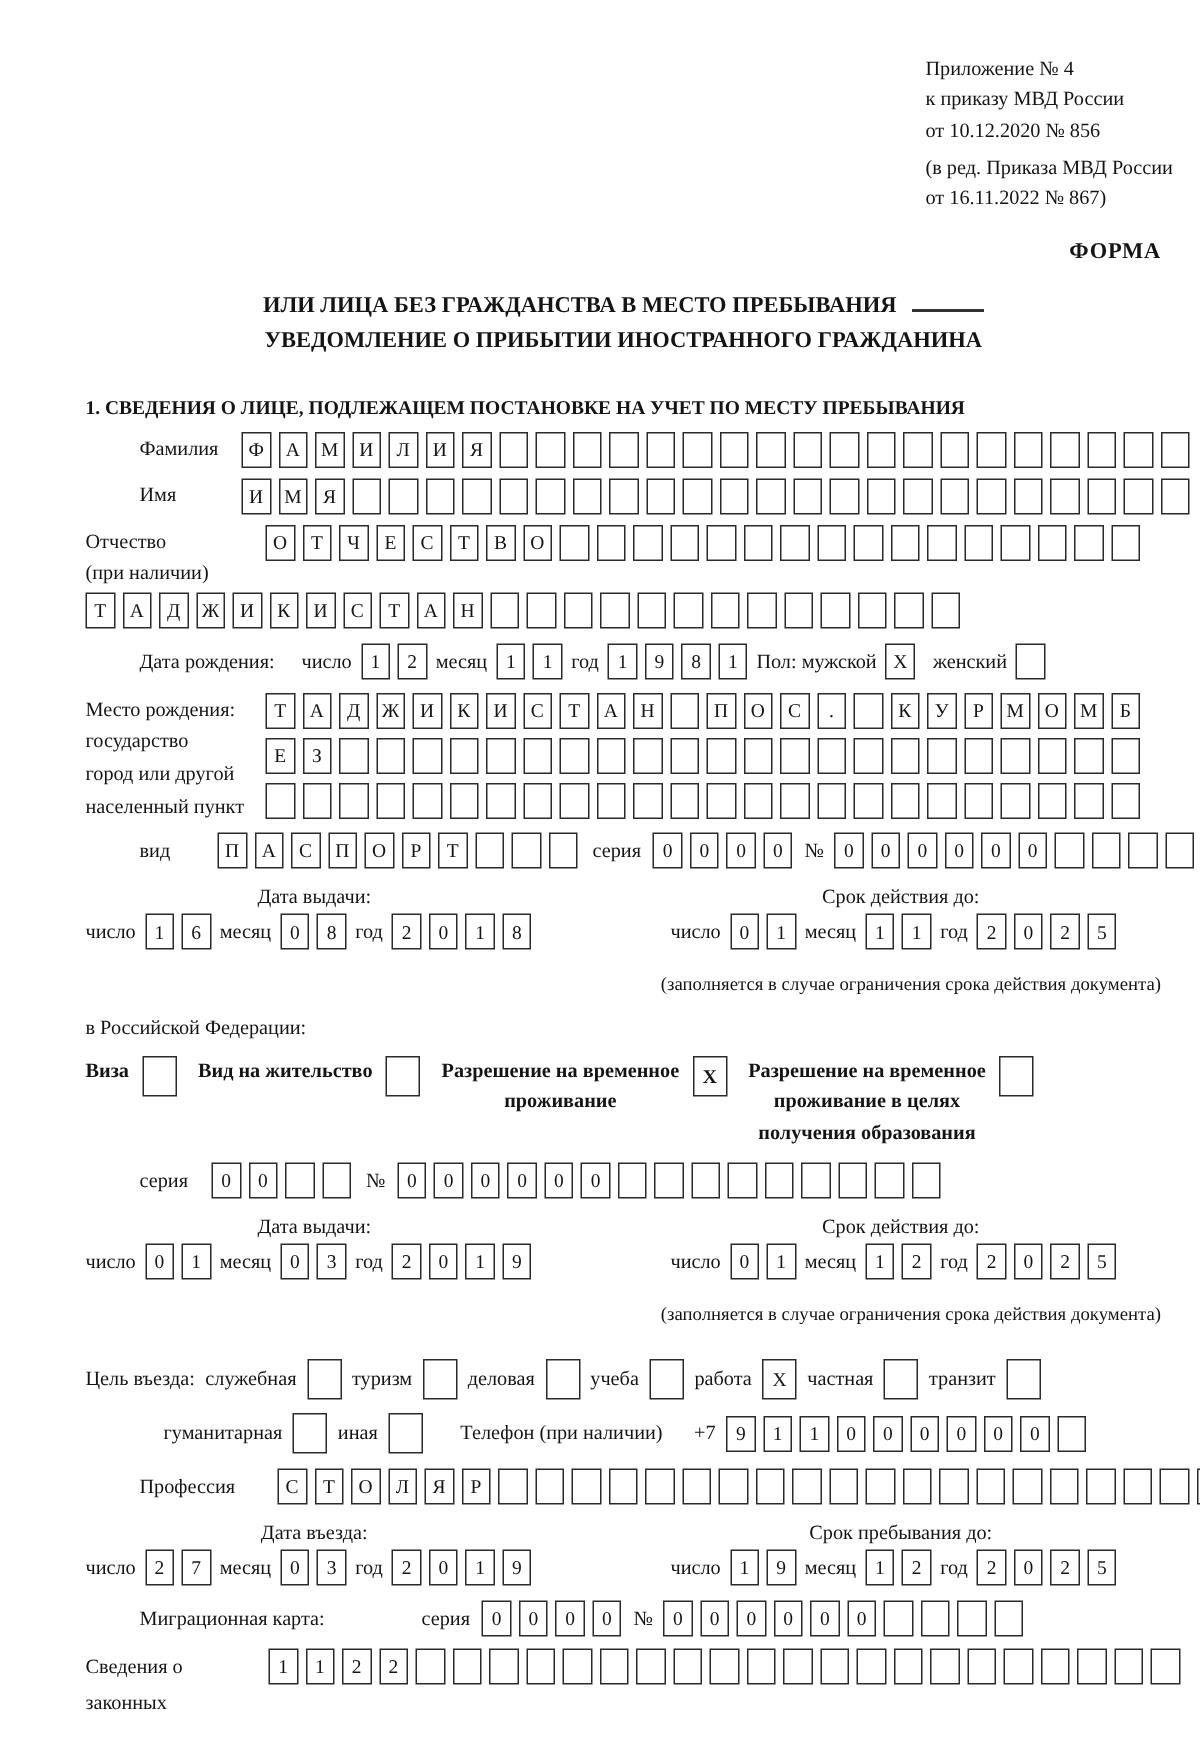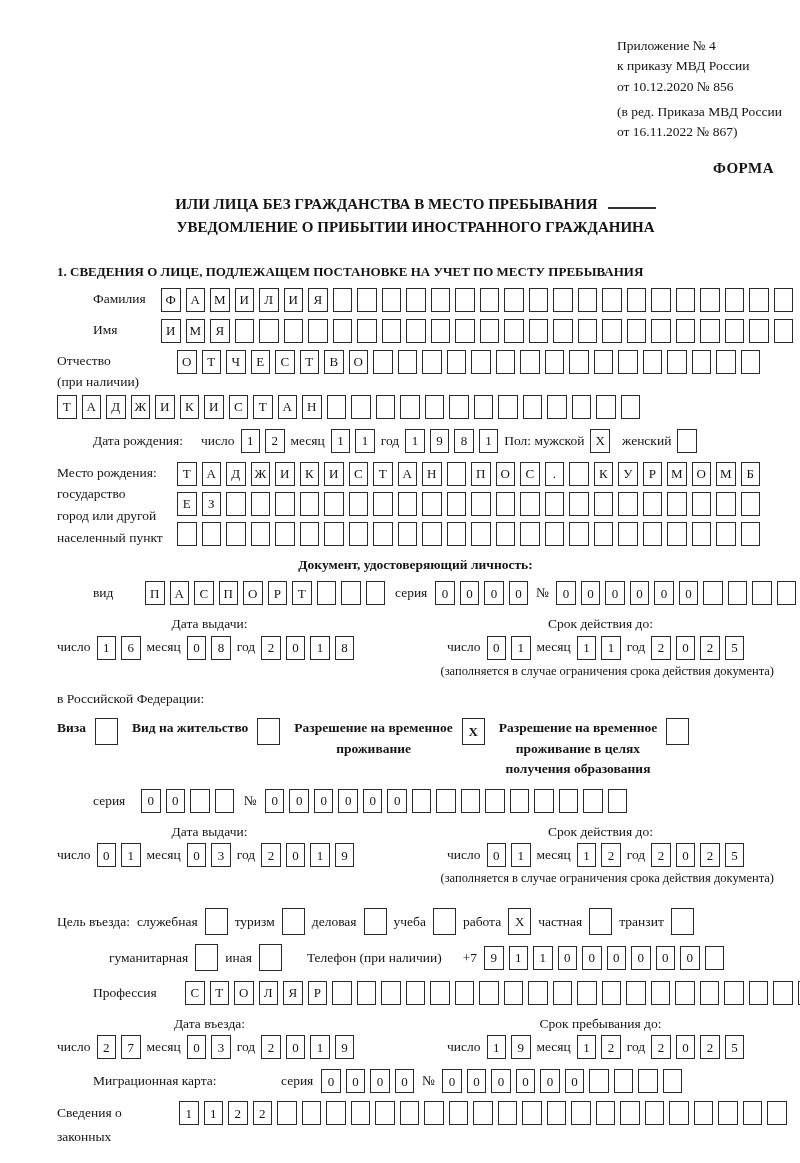--- a/index.html
+++ b/index.html
@@ -39,21 +39,21 @@
   
   .dg { display:flex; align-items:center; white-space:nowrap; }
   .dg .w { margin:0 6px; }
   .dg .w:first-child { margin-left:0; }
   .dgrow { display:flex; margin-top:2px; }
   .dgleft { width:390px; flex:none; }
   .dgright { flex:1; }
   .dghead { display:flex; margin-top:10px; }
   .dghead .h1 { width:390px; flex:none; text-align:center; padding-right:85px; }
   .dghead .h2 { flex:1; text-align:center; padding-right:20px; }
-  .note-r { text-align:right; margin-top:3px; }
+  .note-r { text-align:right; margin-top:15px; }
 
   .center-head { text-align:center; font-weight:bold; margin-top:8px; }
 
   
   .optband { display:flex; align-items:flex-start; gap:10px; margin-top:6px; }
   .opt { display:flex; align-items:flex-start; gap:9px;font-weight:bold; }
   .opt .ol { text-align:center; line-height:1.5; }
   .inlineopts { display:flex; align-items:center; gap:7px; flex-wrap:nowrap; }
   .gap14 { margin-left:4px; }
 
@@ -322,21 +322,20 @@
           <span class="cell"></span>
           <span class="cell"></span>
           <span class="cell"></span>
           <span class="cell"></span>
           <span class="cell"></span>
           <span class="cell"></span>
         </span>
     </span>
   </div>
 
-  <div class="center-head">Документ, удостоверяющий личность:</div>
 
   <div class="row">
     <span class="lbl" style="width:52px;">вид</span>
     <span class="cells">
         <span class="cell">П</span>
         <span class="cell">А</span>
         <span class="cell">С</span>
         <span class="cell">П</span>
         <span class="cell">О</span>
         <span class="cell">Р</span>

